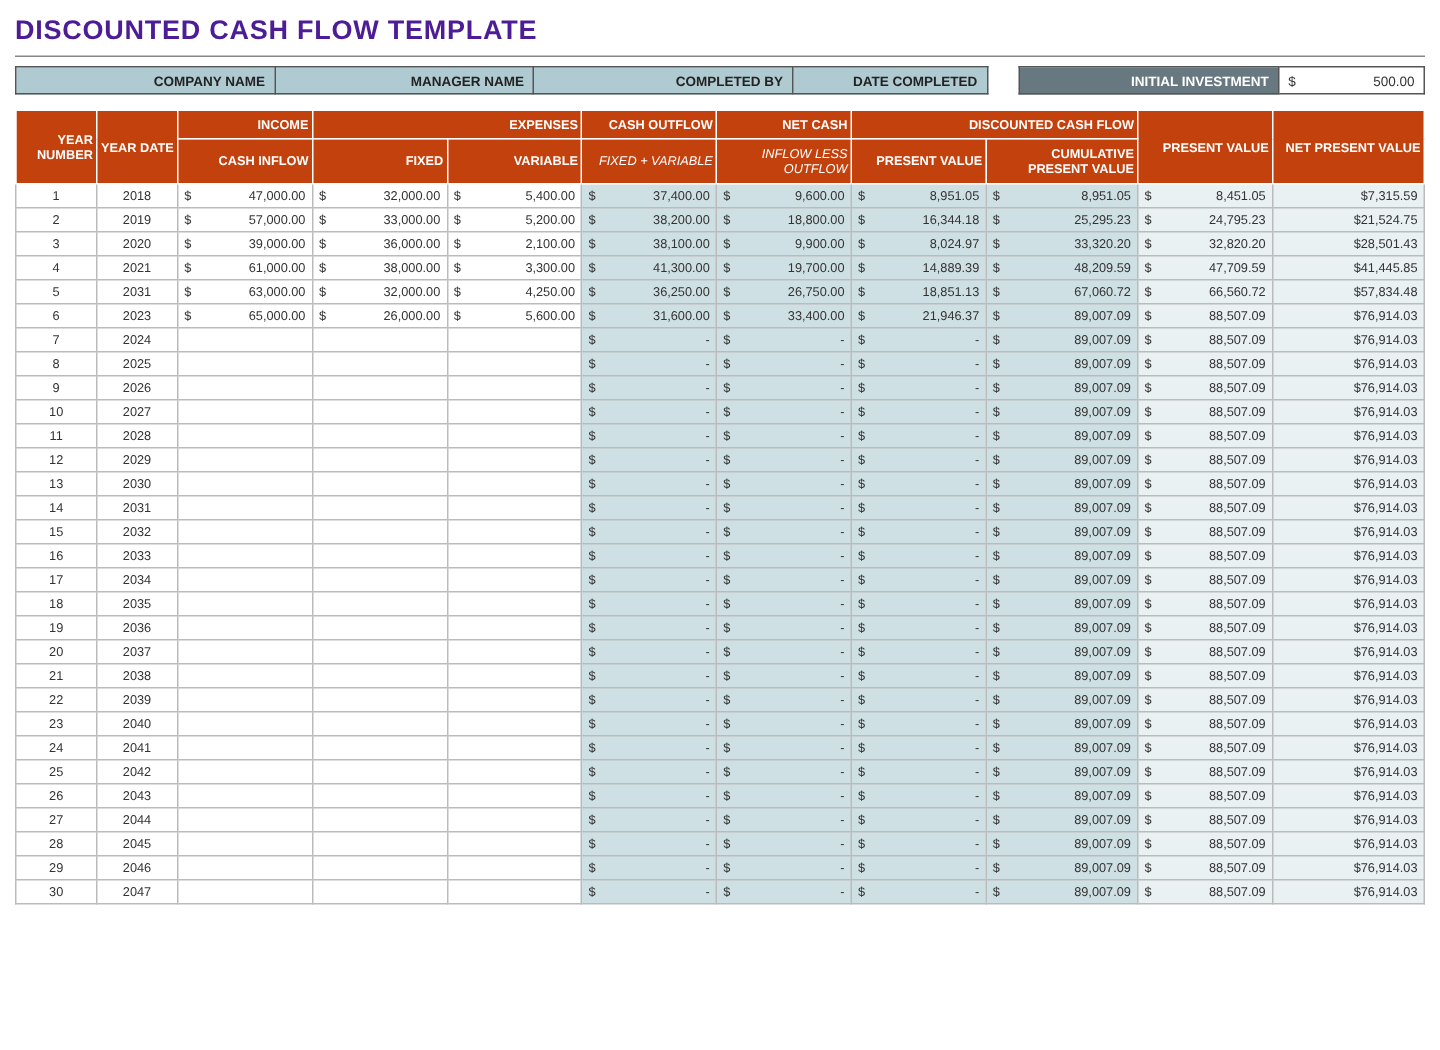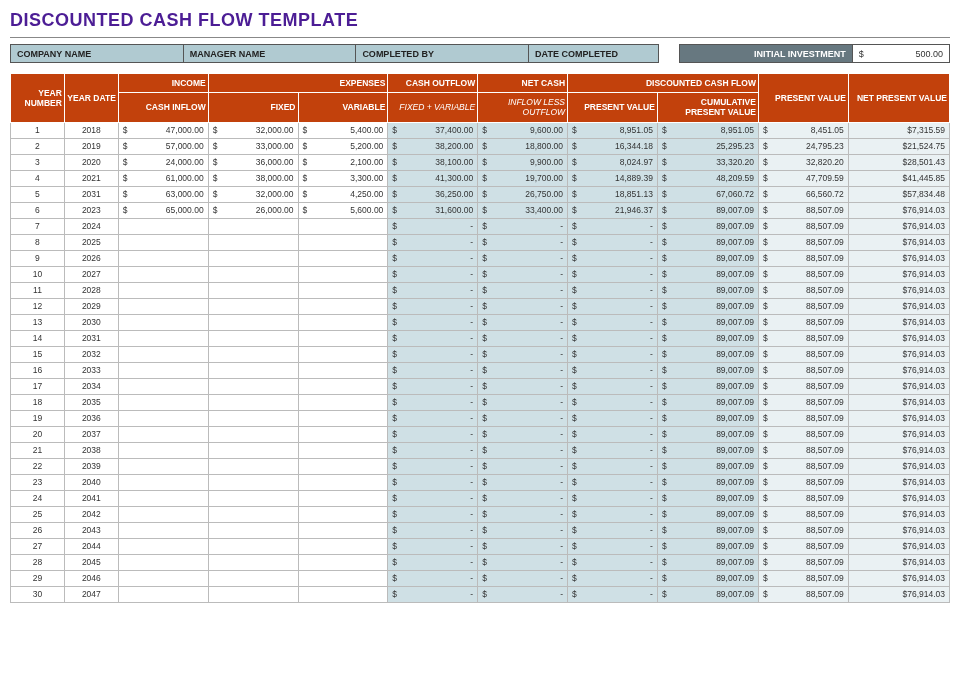--- a/index.html
+++ b/index.html
@@ -30,21 +30,21 @@
     font-size: 9px;
     margin-bottom: 10px;
   }
   .top-table td, .top-table th {
     border: 1px solid #555;
     padding: 3px 6px;
     height: 18px;
   }
   .th-light {
     background: #b0cad1;
-    text-align: left;
+    text-align: right;
     font-weight: bold;
     color: #222;
   }
   .th-dark {
     background: #677880;
     color: #fff;
     text-align: right;
     font-weight: bold;
   }
   .val-right { text-align: right; }
@@ -244,21 +244,21 @@
           </span>
         </td>
         <td class="col-npv lt" style="text-align: right;">$21,524.75</td>
       </tr>
       <tr>
         <td class="col-yearnum">3</td>
         <td class="col-yeardate">2020</td>
         <td class="col-inflow">
           <span class="dollar">
             <span class="sym">$</span>
-            <span>24,000.00</span>
+            <span>39,000.00</span>
           </span>
         </td>
         <td class="col-fixed">
           <span class="dollar">
             <span class="sym">$</span>
             <span>36,000.00</span>
           </span>
         </td>
         <td class="col-variable">
           <span class="dollar">

